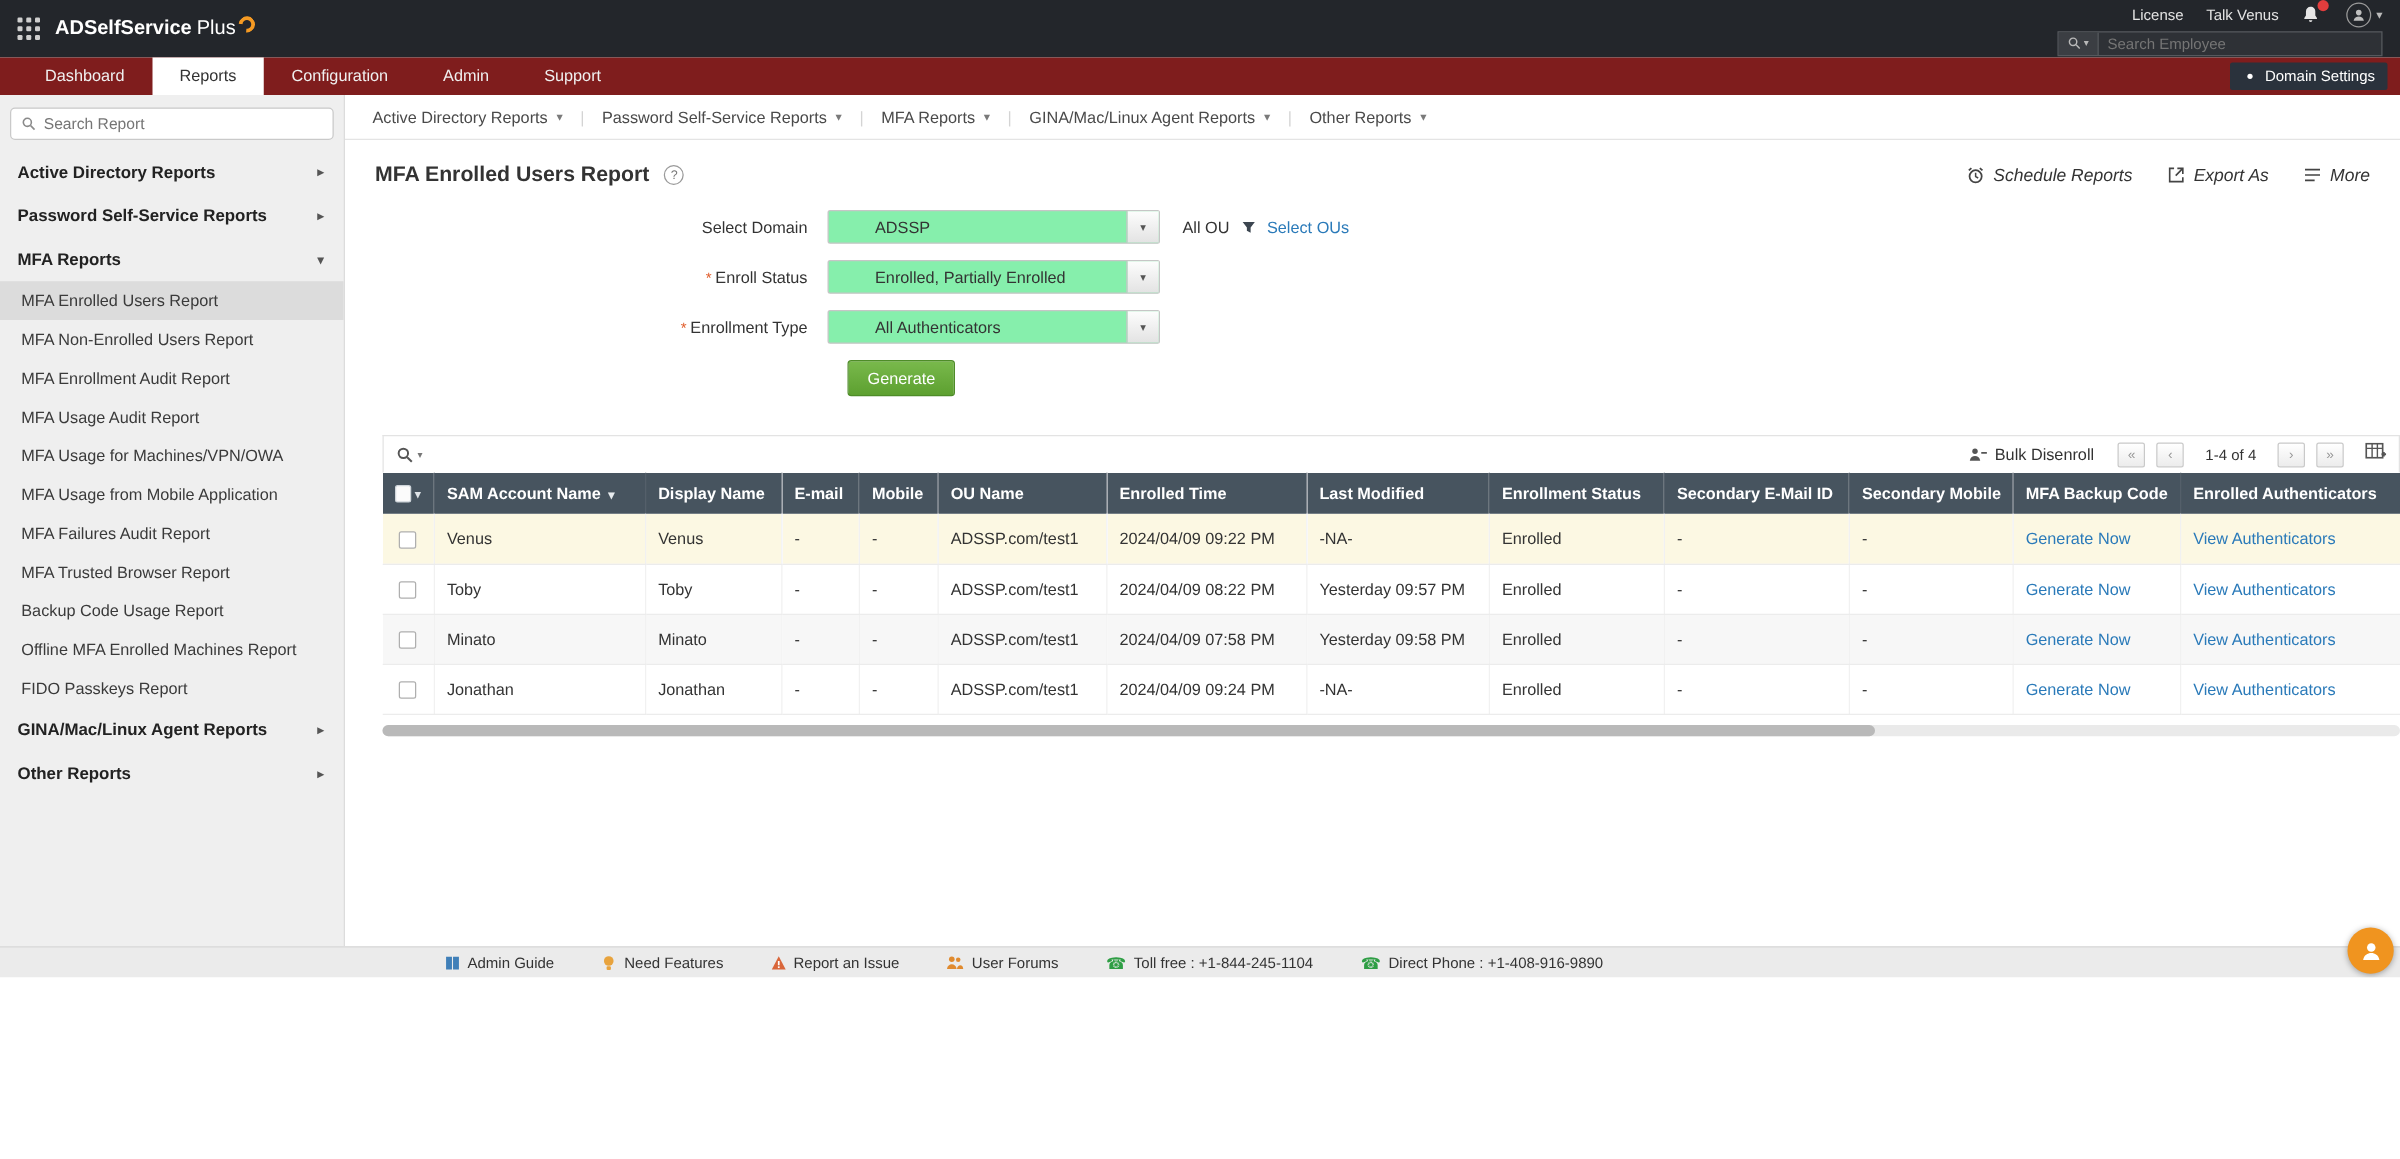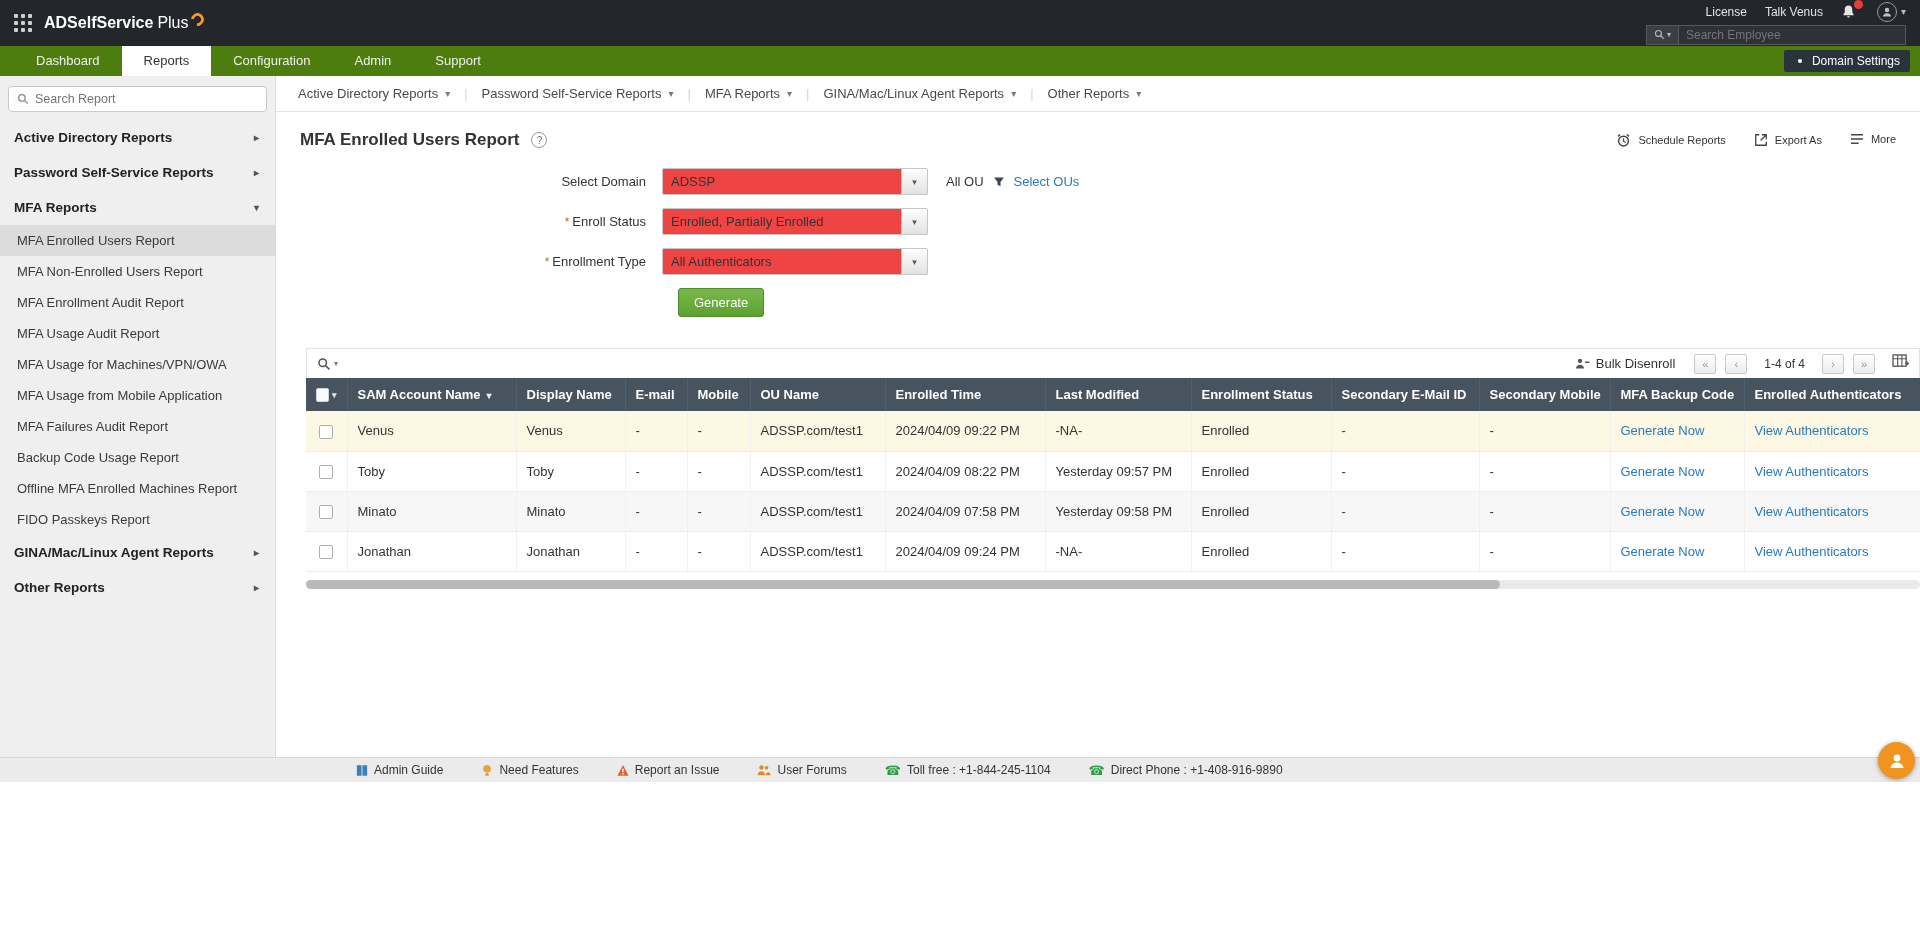--- a/index.html
+++ b/index.html
@@ -20,21 +20,21 @@
   .top-links { display:flex; align-items:center; gap:18px; color:#e3e3e3; font-size:12px; }
   .top-link { cursor:default; }
   .bell-wrap { position:relative; width:18px; height:16px; }
   .badge { position:absolute; top:-4px; right:-4px; width:9px; height:9px; background:#e23d3d; border-radius:50%; }
   .avatar { width:20px; height:20px; border:1px solid #9b9b9b; border-radius:50%; display:flex; align-items:center; justify-content:center; }
   .emp-search { width:260px; height:20px; border:1px solid #55585d; background:#2e3136; display:flex; align-items:center; }
   .emp-search-seg { width:32px; height:100%; background:#3b3e43; border-right:1px solid #55585d; display:flex; align-items:center; justify-content:center; gap:2px; color:#b9b9b9; }
   .emp-search input { flex:1; background:transparent; border:none; outline:none; color:#a8a8a8; font-size:12px; padding:0 7px; }
 
   
-  .tabbar { height:30px; background:#4d7c0f; display:flex; padding-left:14px; position:relative; flex:0 0 auto; }
+  .tabbar { height:30px; background:#7f1d1d; display:flex; padding-left:14px; position:relative; flex:0 0 auto; }
   .tab { padding:0 22px; line-height:30px; font-size:13px; color:#f0f0f0; cursor:pointer; }
   .tab.active { background:#fff; color:#333; }
   .domain-settings { position:absolute; right:10px; top:4px; height:22px; background:#2a323c; border-radius:2px; display:flex; align-items:center; gap:6px; padding:0 10px; color:#fff; font-size:12px; cursor:pointer; }
 
   
   .content-row { flex:1 1 auto; display:flex; min-height:0; }
   .sidebar { width:276px; flex:0 0 276px; background:#efefef; border-right:1px solid #dcdcdc; overflow:hidden; }
   .side-search { margin:10px 8px 8px; height:26px; background:#fff; border:1px solid #c9c9c9; border-radius:4px; display:flex; align-items:center; padding:0 8px; gap:6px; color:#8a8a8a; }
   .side-search input { flex:1; border:none; outline:none; font-size:12.5px; color:#14532d; background:transparent; }
   .side-section { display:flex; justify-content:space-between; align-items:center; padding:10px 16px 10px 14px; font-weight:bold; color:#222; font-size:13.5px; cursor:pointer; }
@@ -48,30 +48,30 @@
   .menubar { height:36px; border-bottom:1px solid #e4e4e4; display:flex; align-items:center; padding-left:22px; font-size:13px; color:#4a4a4a; flex:0 0 auto; }
   .menu-item { display:flex; align-items:center; gap:7px; cursor:pointer; }
   .menu-caret { color:#7a7a7a; font-size:10px; }
   .menu-sep { color:#d4d4d4; margin:0 14px; }
 
   
   .title-row { display:flex; align-items:center; padding:18px 24px 4px 24px; }
   .page-title { font-size:17px; font-weight:bold; color:#333; }
   .help-circle { width:16px; height:16px; border:1px solid #9a9a9a; border-radius:50%; color:#777; font-size:10px; display:flex; align-items:center; justify-content:center; margin-left:12px; }
   .title-spacer { flex:1; }
-  .title-actions { display:flex; align-items:flex-start; gap:28px; font-size:11px; color:#333; }
+  .title-actions { display:flex; align-items:flex-end; gap:28px; font-size:14px; color:#333;font-style:italic; }
   .title-action { display:flex; align-items:center; gap:7px; cursor:pointer; }
   .title-action svg { color:#444; }
 
   
   .form { margin-top:14px; }
   .form-row { display:flex; align-items:center; margin-bottom:13px; }
   .form-label { width:386px; padding-right:16px; text-align:right; font-size:13px; color:#333; white-space:nowrap; }
   .req { color:#e05c2a; margin-right:3px; font-size:12px; }
-  .sel { width:266px; height:27px; border:1px solid #c6c6c6; border-radius:2px; background:#ef4444; display:flex; align-items:center; cursor:pointer; }
+  .sel { width:266px; height:27px; border:1px solid #c6c6c6; border-radius:2px; background:#86efac; display:flex; align-items:center; cursor:pointer;padding-left:29px; }
   .sel-text { flex:1; padding:0 8px; font-size:13px; color:#333; white-space:nowrap; overflow:hidden; }
   .sel-btn { width:26px; align-self:stretch; border-left:1px solid #c6c6c6; background:linear-gradient(#fdfdfd,#e3e3e3); display:flex; align-items:center; justify-content:center; font-size:9px; color:#555; }
   .ou-group { display:flex; align-items:center; gap:9px; margin-left:18px; font-size:13px; color:#333; }
   .link { color:#2a7ab9; text-decoration:none; cursor:pointer; }
   .generate-row { margin-top:8px; }
   .generate { margin-left:402px; background:linear-gradient(#79b94c,#5da030); border:1px solid #4e8c28; color:#fff; font-size:13px; padding:6px 15px; border-radius:3px; cursor:pointer; }
 
   
   .table-zone { margin:18px 0 0 30px; width:1614px; }
   .tbl-toolbar { height:30px; border:1px solid #e3e3e3; border-bottom:none; background:#fff; display:flex; align-items:center; padding:0 10px; }
@@ -198,20 +198,21 @@
         <span>MFA Reports</span>
         <span class="side-chevron">▾</span>
       </div>
       <div class="side-sub selected">MFA Enrolled Users Report</div>
       <div class="side-sub">MFA Non-Enrolled Users Report</div>
       <div class="side-sub">MFA Enrollment Audit Report</div>
       <div class="side-sub">MFA Usage Audit Report</div>
       <div class="side-sub">MFA Usage for Machines/VPN/OWA</div>
       <div class="side-sub">MFA Usage from Mobile Application</div>
       <div class="side-sub">MFA Failures Audit Report</div>
+      <div class="side-sub">MFA Trusted Browser Report</div>
       <div class="side-sub">Backup Code Usage Report</div>
       <div class="side-sub">Offline MFA Enrolled Machines Report</div>
       <div class="side-sub">FIDO Passkeys Report</div>
       <div class="side-section">
         <span>GINA/Mac/Linux Agent Reports</span>
         <span class="side-chevron">▸</span>
       </div>
       <div class="side-section">
         <span>Other Reports</span>
         <span class="side-chevron">▸</span>

